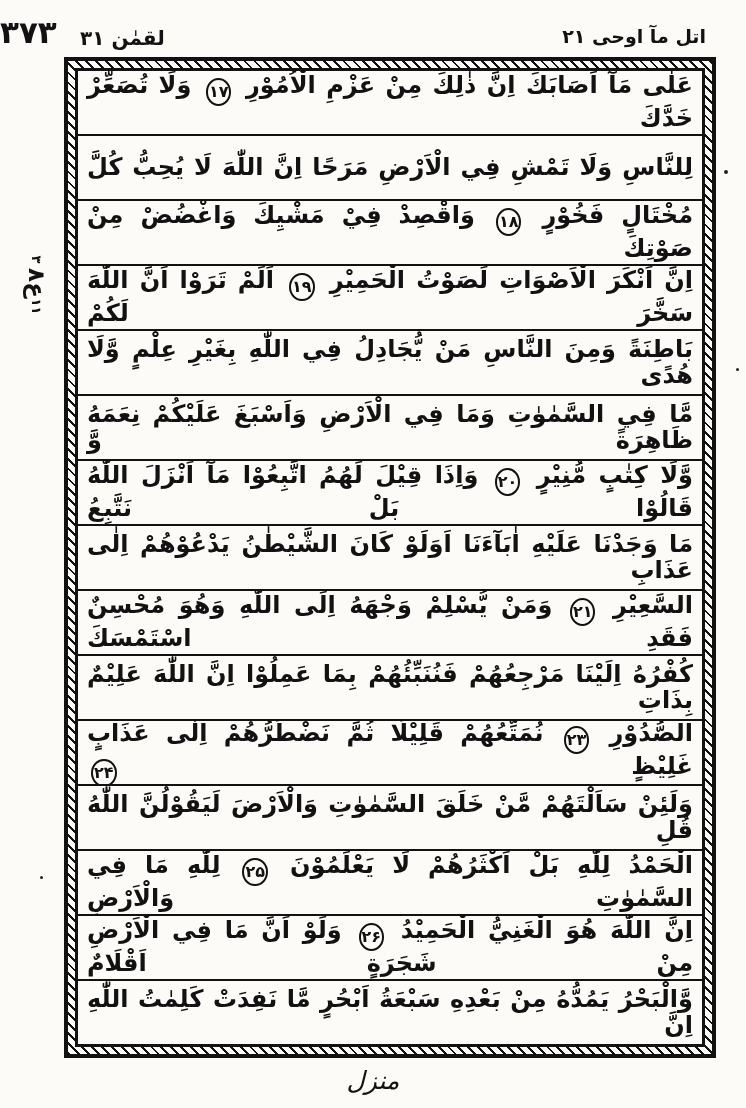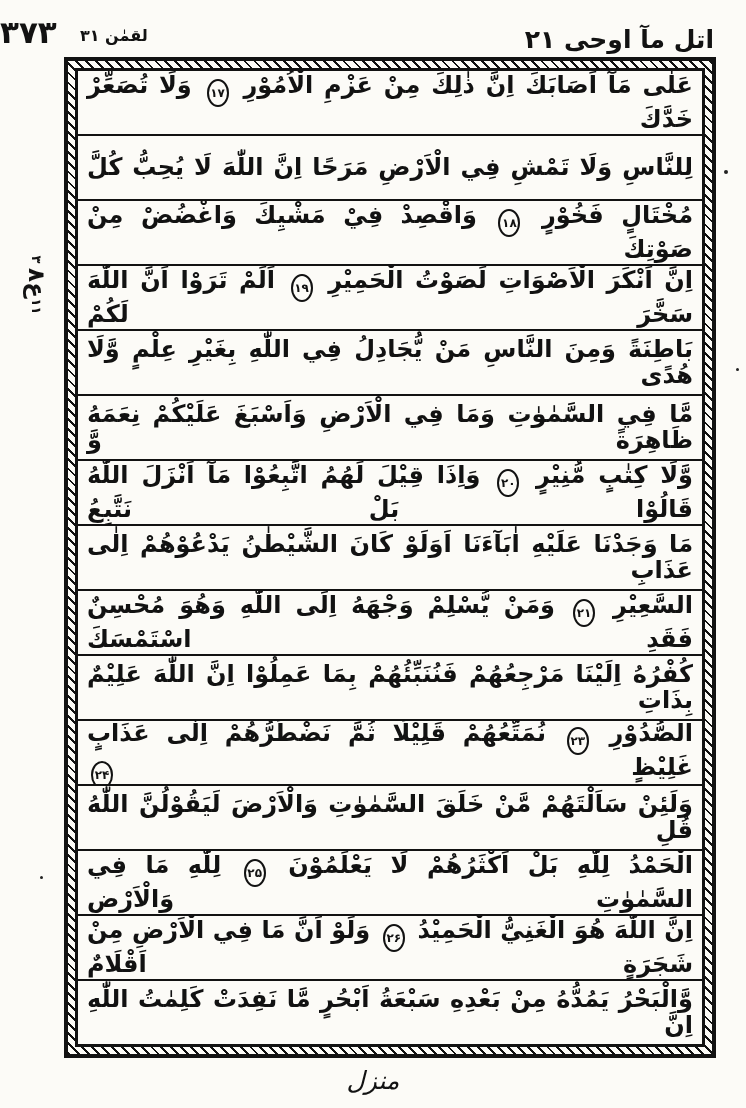--- a/index.html
+++ b/index.html
@@ -8,30 +8,30 @@
     background:var(--paper,#fcfbf7);
     position:relative;
     font-family:"DejaVu Sans", sans-serif;
     color:var(--ink,#111);
     overflow:hidden;
   }
 
   
   .hdr-left {
     position:absolute; top:26px; left:80px;
-    font-size:16px; font-weight:bold; direction:rtl;
+    font-size:20px; font-weight:bold; direction:rtl;
   }
   .hdr-center {
     position:absolute; top:14px; left:0; width:100%;
     text-align:left; font-size:31px; font-weight:bold;
     letter-spacing:3px; direction:rtl;
   }
   .hdr-right {
-    position:absolute; top:25px; right:32px;
-    font-size:25px; font-weight:bold; direction:rtl;
+    position:absolute; top:25px; right:40px;
+    font-size:19px; font-weight:bold; direction:rtl;
   }
 
   
   .frame {
     position:absolute; left:64px; top:57px;
     width:652px; height:1001px;
     box-sizing:border-box;
     border:4px solid var(--ink,#111);
     padding:7px;
     background:repeating-linear-gradient(45deg, var(--ink,#111) 0 2px, var(--paper,#fcfbf7) 2px 7px);
@@ -61,21 +61,21 @@
     font-weight:700;
     font-size:24px;
     line-height:1.05;
     padding:0 9px;
     max-height:100%;
   }
   .ayah {
     display:inline-flex; align-items:center; justify-content:center;
     min-width:22px; height:22px; box-sizing:border-box;
     border:2px solid var(--ink,#111); border-radius:50%;
-    font-size:12px; font-weight:bold; line-height:1;
+    font-size:16px; font-weight:bold; line-height:1;
     margin:0 4px; vertical-align:-4px; padding:12px 1px;
   }
 
   
   .margin-marker {
     position:absolute; left:18px; top:252px; width:38px;
     display:flex; flex-direction:column; align-items:center; gap:3px;
     font-weight:bold; direction:rtl;
   }
   .margin-marker .m-top    { transform:rotate(90deg); font-size:13px; }

